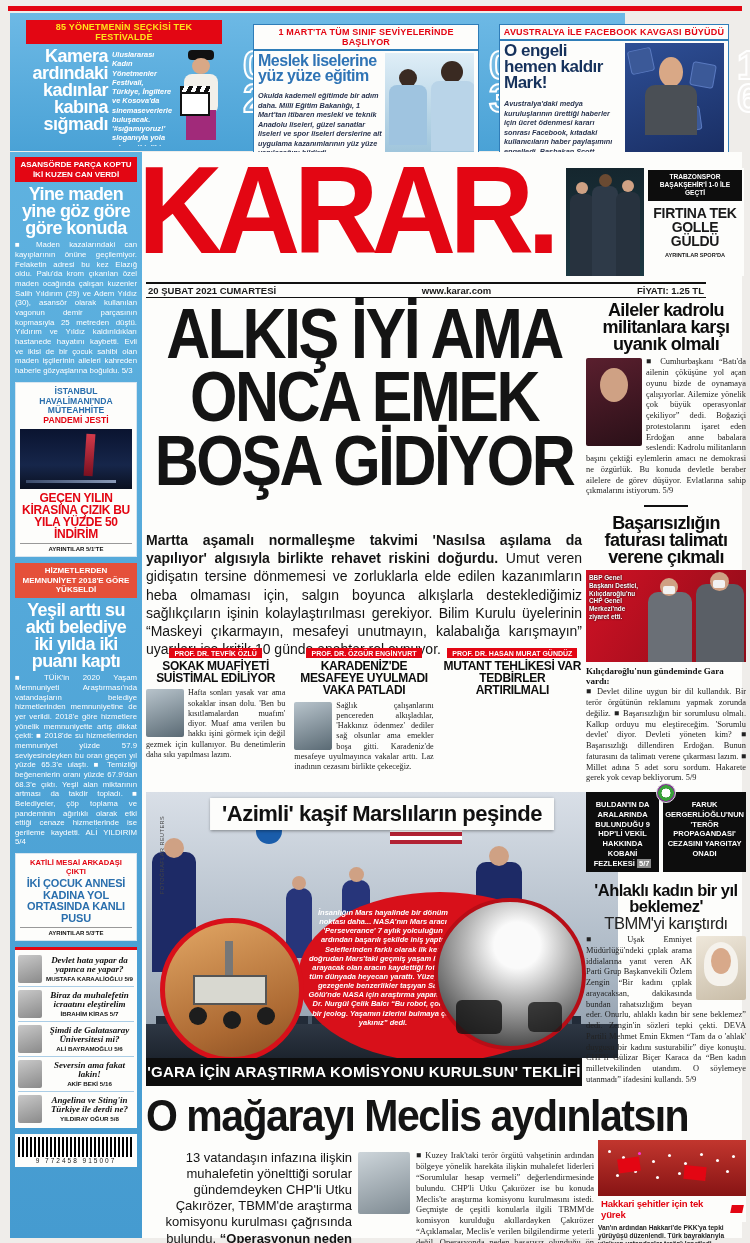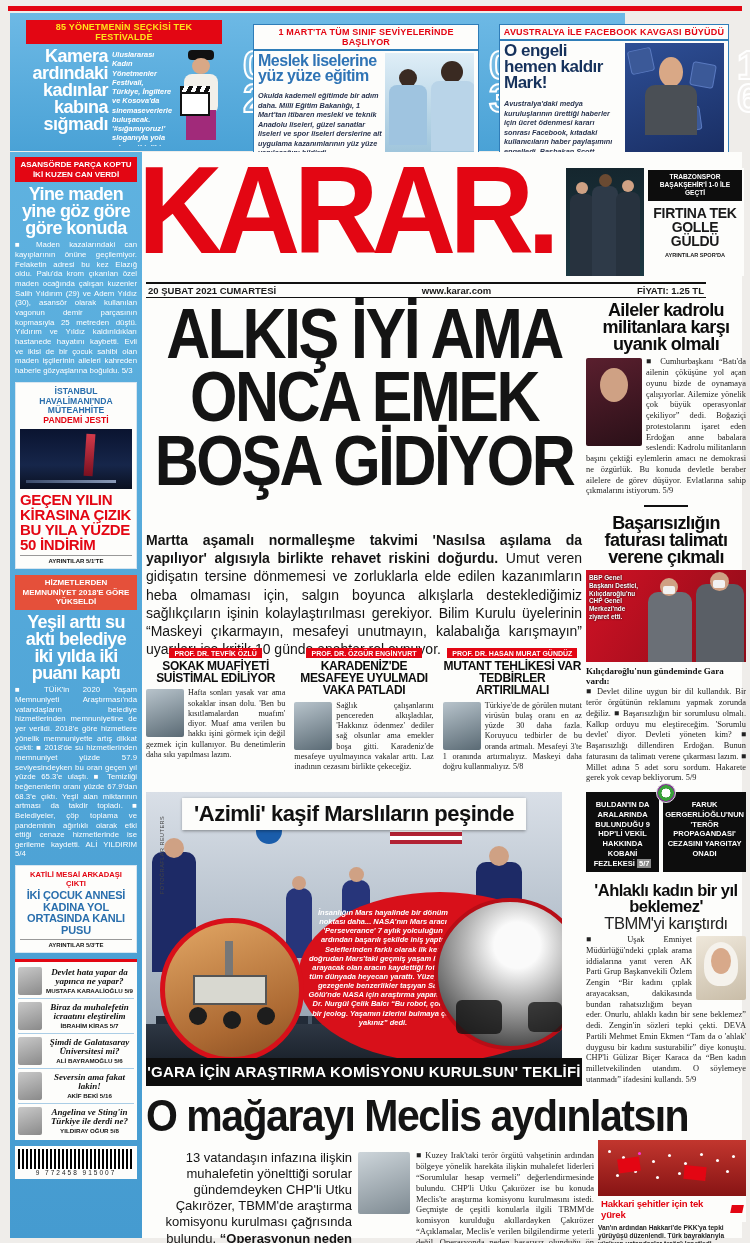--- a/index.html
+++ b/index.html
@@ -28,21 +28,21 @@
   .railkick{background:#e30613;color:#fff;font-weight:900;font-size:8px;text-align:center;padding:3px 2px;line-height:1.2;}
   .railkick2{background:#e5503a;}
   .railh{color:#fff;font-weight:900;font-size:18px;line-height:.95;text-align:center;letter-spacing:-.6px;margin:4px 0 3px;}
   .railb{color:#fff;font-size:7.8px;line-height:1.24;text-align:justify;font-weight:500;}
   .whitebox{background:#fdfdfb;margin:6px 0;padding:4px;border:1px solid #d8e6f0;}
   .promot{color:#2a6fad;font-weight:900;font-size:8.6px;text-align:center;line-height:1.15;}
   .promored{color:#e30613;display:block;}
   .promoimg{height:60px;margin:3px 0;background:linear-gradient(180deg,#0a1430,#16264a 60%,#0a1020);position:relative;overflow:hidden;}
   .tower{position:absolute;left:58%;top:8%;width:9px;height:70%;background:linear-gradient(#d33a4a,#7a1020);transform:rotate(4deg);}
   .runway{position:absolute;bottom:6px;left:6px;width:80%;height:3px;background:linear-gradient(90deg,#3a4a6a,#8a9ab8);}
-  .promoc{color:#e30613;font-weight:900;font-size:15px;line-height:1;text-align:left;letter-spacing:-.3px;}
+  .promoc{color:#e30613;font-weight:900;font-size:12px;line-height:1;text-align:center;letter-spacing:-.3px;}
   .tiny{font-size:6px;font-weight:700;text-align:center;color:#111;border-top:1px solid #999;margin-top:3px;padding-top:2px;}
   .crimek{color:#e30613;font-weight:900;font-size:7.6px;text-align:center;}
   .crimeh{color:#2a6fad;font-weight:900;font-size:11px;line-height:1.05;text-align:center;letter-spacing:-.2px;margin-top:2px;}
   .colbox{background:#fdfdfb;margin-top:6px;padding:2px 3px;border-top:3px solid #e30613;}
   .colrow{display:flex;gap:3px;align-items:center;padding:3px 0;border-bottom:1px solid #aacde6;}
   .colrow:last-child{border-bottom:none;}
   .colimg{width:24px;height:28px;flex-shrink:0;background:linear-gradient(160deg,#c9c9c9,#8a8a8a);border-radius:2px;}
   .coltit{font-family:"Liberation Serif",serif;font-style:italic;font-weight:700;font-size:9px;line-height:1;color:#111;text-align:center;}
   .colaut{font-size:6.2px;font-weight:700;color:#111;text-align:center;margin-top:1px;}
   .barcode{background:#fdfdfb;margin-top:6px;padding:3px;text-align:center;}
@@ -64,21 +64,21 @@
   .mh{left:146px;top:302px;width:436px;text-align:center;font-weight:900;font-size:61px;line-height:.9;
       letter-spacing:-2.5px;color:#141414;transform:scaleY(1.16);transform-origin:top center;}
   .lead{left:146px;top:531px;width:436px;font-size:14px;line-height:1.3;text-align:justify;color:#141414;}
   .experts{left:146px;top:648px;width:436px;height:142px;display:flex;gap:9px;overflow:hidden;}
   .exp{flex:1;}
   .exptag{display:block;margin:0 auto;width:fit-content;background:#e30613;color:#fff;font-weight:900;font-size:7px;padding:1.5px 5px;}
   .exph{font-weight:900;font-size:12px;line-height:1.02;text-align:center;letter-spacing:-.3px;margin-top:2px;color:#0d0d0d;}
   .expb{font-family:"Liberation Serif",serif;font-size:8.2px;line-height:1.25;text-align:justify;margin-top:4px;color:#222;}
   .expimg{float:left;width:38px;height:48px;margin:1px 4px 1px 0;background:linear-gradient(160deg,#b8c4cc,#5a6a74);border-radius:2px;}
   
-  .mars{left:146px;top:792px;width:416px;height:266px;background:linear-gradient(180deg,#d9dfe7,#a8b5c2 70%,#8a97a6);overflow:hidden;}
+  .mars{left:146px;top:792px;width:472px;height:266px;background:linear-gradient(180deg,#d9dfe7,#a8b5c2 70%,#8a97a6);overflow:hidden;}
   .marsdesk{position:absolute;bottom:0;left:0;width:100%;height:34px;background:linear-gradient(#2e3744,#1d242e);}
   .monrow{position:absolute;bottom:28px;left:10px;width:90%;height:14px;background:repeating-linear-gradient(90deg,#222b38 0 22px,#4a5868 22px 26px);}
   .usflag{position:absolute;left:244px;top:8px;width:72px;height:44px;background:repeating-linear-gradient(180deg,#b22234 0 4px,#fff 4px 8px);}
   .canton{position:absolute;left:0;top:0;width:30px;height:22px;background:#3c3b6e;}
   .fig{position:absolute;border-radius:10px 10px 0 0;background:#27357a;}
   .head{position:absolute;border-radius:50%;background:#cfa184;}
   .nasa{position:absolute;left:110px;top:26px;width:26px;height:26px;border-radius:50%;background:#1a5dab;}
   .marsh{position:absolute;top:6px;left:50%;transform:translateX(-50%);background:#fdfdfb;padding:3px 12px;
          font-weight:900;font-size:22px;letter-spacing:-.5px;color:#111;white-space:nowrap;box-shadow:0 1px 3px rgba(0,0,0,.4);}
   .credit{position:absolute;left:-23px;top:60px;transform:rotate(-90deg);font-size:5.5px;color:#444;letter-spacing:.5px;}
@@ -324,21 +324,20 @@
       <div class="expb"><span class="expimg"></span><span>Hafta sonları yasak var ama sokaklar insan dolu. 'Ben bu kısıtlamalardan muafım' diyor. Muaf ama verilen bu hakkı işini görmek için değil gezmek için kullanıyor. Bu denetimlerin daha sıkı yapılması lazım.</span></div>
     </div>
     <div class="exp">
       <span class="exptag">PROF. DR. ÖZGÜR ENGİNYURT</span>
       <div class="exph">KARADENİZ'DE MESAFEYE UYULMADI VAKA PATLADI</div>
       <div class="expb"><span class="expimg"></span><span>Sağlık çalışanlarını pencereden alkışladılar, 'Hakkınız ödenmez' dediler sağ olsunlar ama emekler boşa gitti. Karadeniz'de mesafeye uyulmayınca vakalar arttı. Laz inadının cezasını birlikte çekeceğiz.</span></div>
     </div>
     <div class="exp">
       <span class="exptag">PROF. DR. HASAN MURAT GÜNDÜZ</span>
       <div class="exph">MUTANT TEHLİKESİ VAR TEDBİRLER ARTIRILMALI</div>
-      <div class="expb"><span class="expimg"></span><span>Türkiye'de de görülen mutant virüsün bulaş oranı en az yüzde 30 daha fazla. Koruyucu tedbirler de bu oranda artmalı. Mesafeyi 3'te 1 oranında artırmalıyız. Maskeyi daha doğru kullanmalıyız. 5/8</span></div>
     </div>
   </div>
 
   <div class="abs mars">
     <div class="usflag">
         <div class="canton"></div>
       </div>
     <div class="nasa"></div>
     <div class="monrow"></div>
     <div class="marsdesk"></div>

